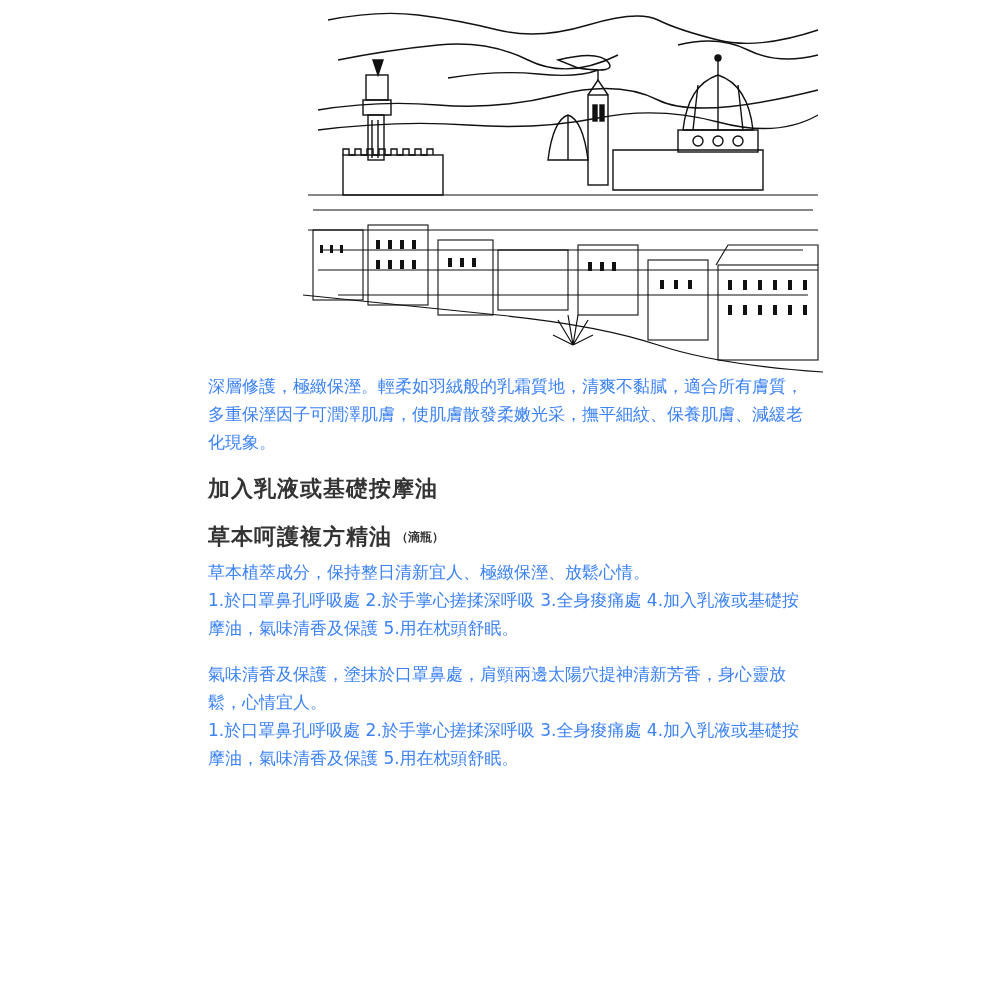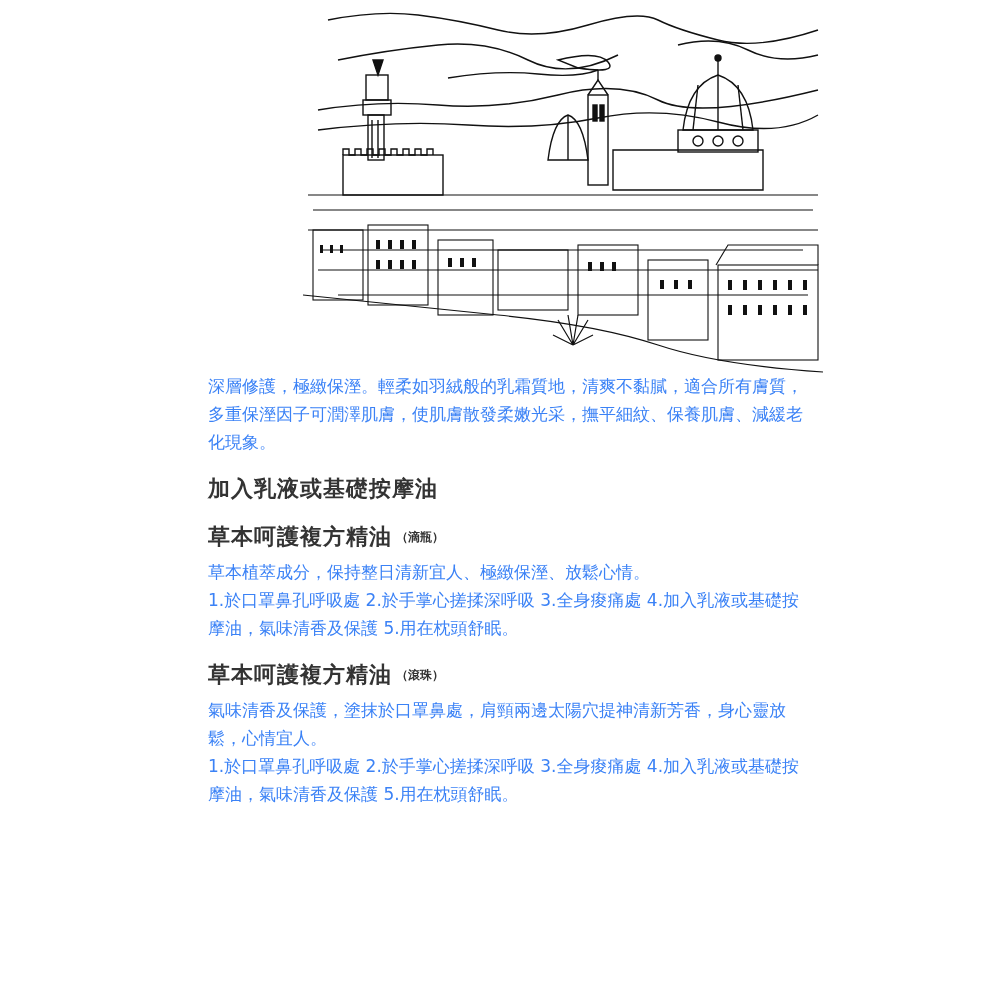--- a/index.html
+++ b/index.html
@@ -121,17 +121,16 @@
     <h2><span>加入乳液或基礎按摩油</span><span class="sub"></span></h2>
   </div>
 
   <div class="section">
     <h2><span>草本呵護複方精油</span><span class="sub">（滴瓶）</span></h2>
     <p>草本植萃成分，保持整日清新宜人、極緻保溼、放鬆心情。</p>
     <p>1.於口罩鼻孔呼吸處 2.於手掌心搓揉深呼吸 3.全身痠痛處 4.加入乳液或基礎按摩油，氣味清香及保護 5.用在枕頭舒眠。</p>
   </div>
 
   <div class="section">
-    <h2><span>草本呵護複方精油</span><span class="sub">（滾珠）</span></h2>
     <p>氣味清香及保護，塗抹於口罩鼻處，肩頸兩邊太陽穴提神清新芳香，身心靈放鬆，心情宜人。</p>
     <p>1.於口罩鼻孔呼吸處 2.於手掌心搓揉深呼吸 3.全身痠痛處 4.加入乳液或基礎按摩油，氣味清香及保護 5.用在枕頭舒眠。</p>
   </div>
 </div>
 
 </body></html>

